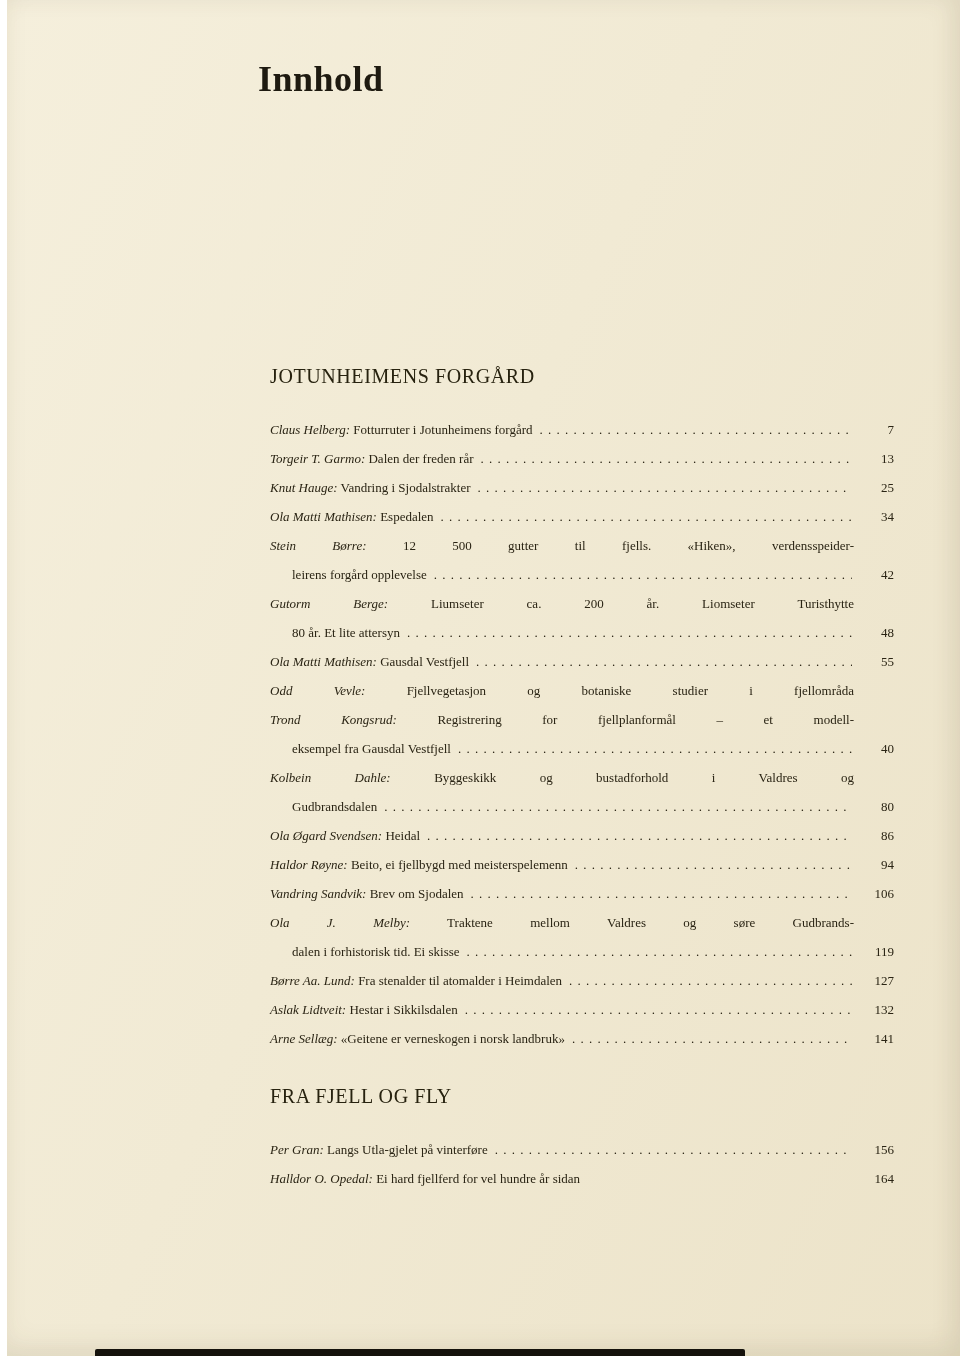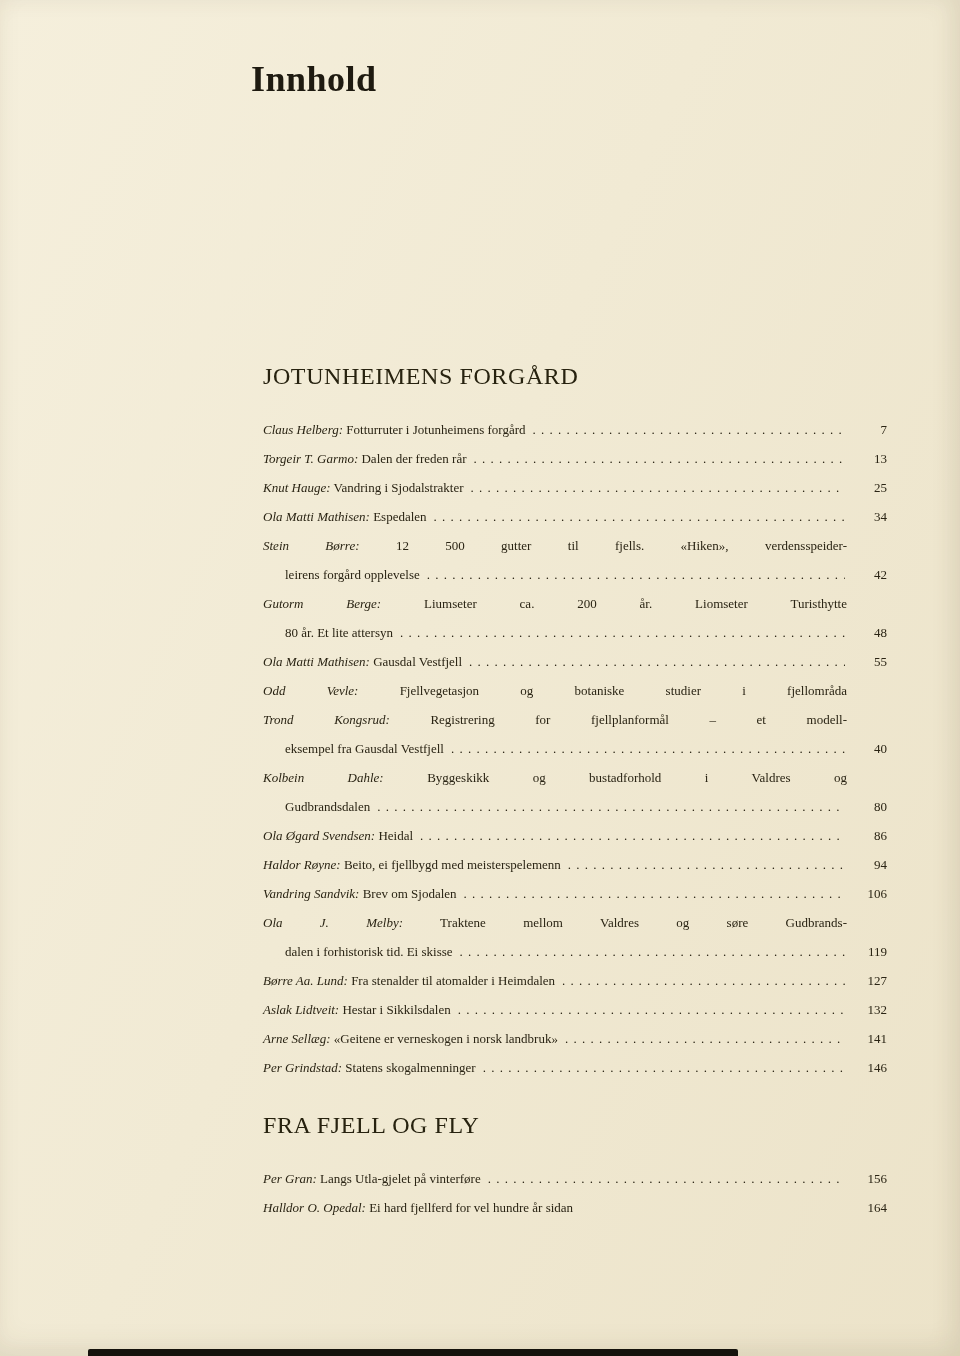--- a/index.html
+++ b/index.html
@@ -10,41 +10,42 @@
     overflow: hidden;
     font-family: "Liberation Serif", "DejaVu Serif", serif;
   }
 
   .scan-page {
     position: absolute;
     inset: 0;
     background: linear-gradient(115deg, #f5efdc 0%, #f1ead4 45%, #ece3c9 100%);
     box-shadow: inset -10px 0 22px rgba(90,75,40,0.07), inset 0 -14px 24px rgba(90,75,40,0.06);
     color: #241f14;
+    margin-left: 7px;
   }
 
   .page-title {
     position: absolute;
     left: 251px;
     top: 58px;
     font-size: 36px;
     font-weight: bold;
     letter-spacing: 0.5px;
     color: #1e1a10;
   }
 
   .toc {
     position: absolute;
     left: 263px;
     top: 364px;
     width: 624px;
   }
 
   .section-heading {
-    font-size: 24px;
+    font-size: 20px;
     letter-spacing: 0.6px;
     line-height: 24px;
     margin-bottom: 27px;
     color: #27220f;
     font-family: Liberation Serif, serif;
   }
 
   .toc-section + .toc-section {
     margin-top: 31px;
   }
@@ -222,27 +223,20 @@
             <span class="pg">132</span>
           </div>
         </div>
         <div class="entry">
           <div class="line last">
             <span class="content"><span class="author">Arne Sellæg:</span> «Geitene er verneskogen i norsk landbruk»</span>
             <span class="dots"></span>
             <span class="pg">141</span>
           </div>
         </div>
-        <div class="entry">
-          <div class="line last">
-            <span class="content"><span class="author">Per Grindstad:</span> Statens skogalmenninger</span>
-            <span class="dots"></span>
-            <span class="pg">146</span>
-          </div>
-        </div>
       </section>
       <section class="toc-section">
         <div class="section-heading">FRA FJELL OG FLY</div>
         <div class="entry">
           <div class="line last">
             <span class="content"><span class="author">Per Gran:</span> Langs Utla-gjelet på vinterføre</span>
             <span class="dots"></span>
             <span class="pg">156</span>
           </div>
         </div>

